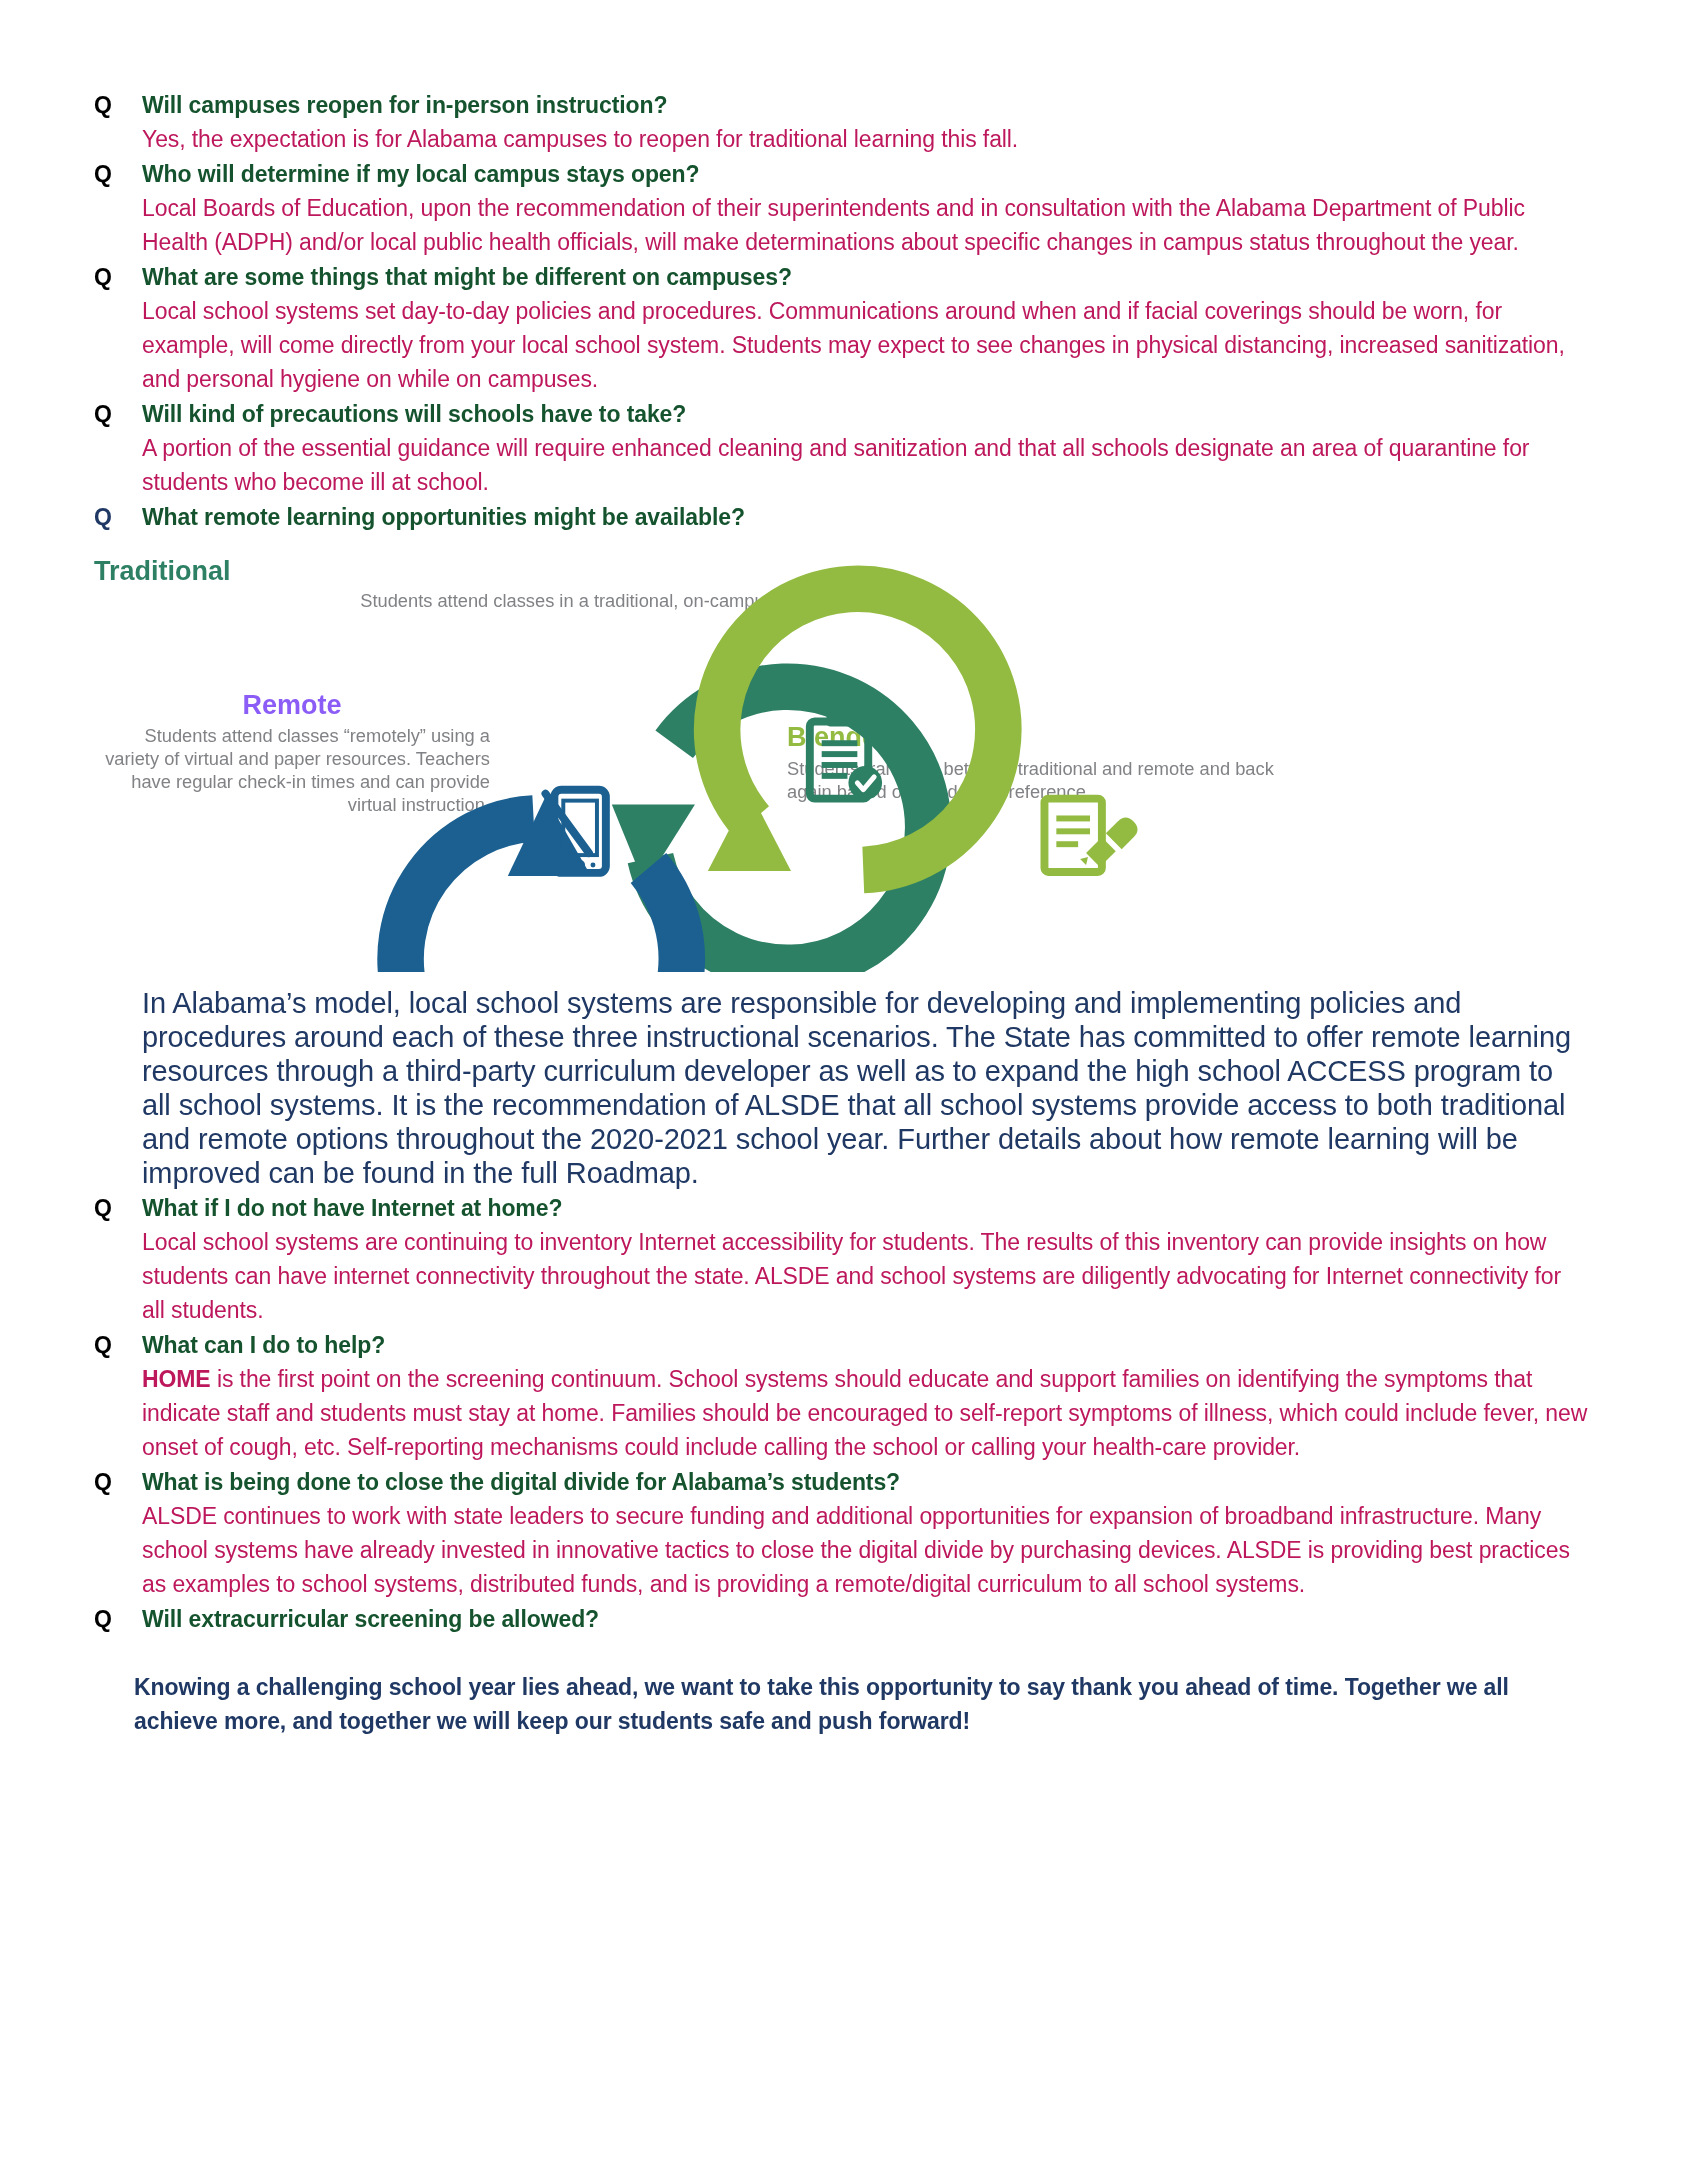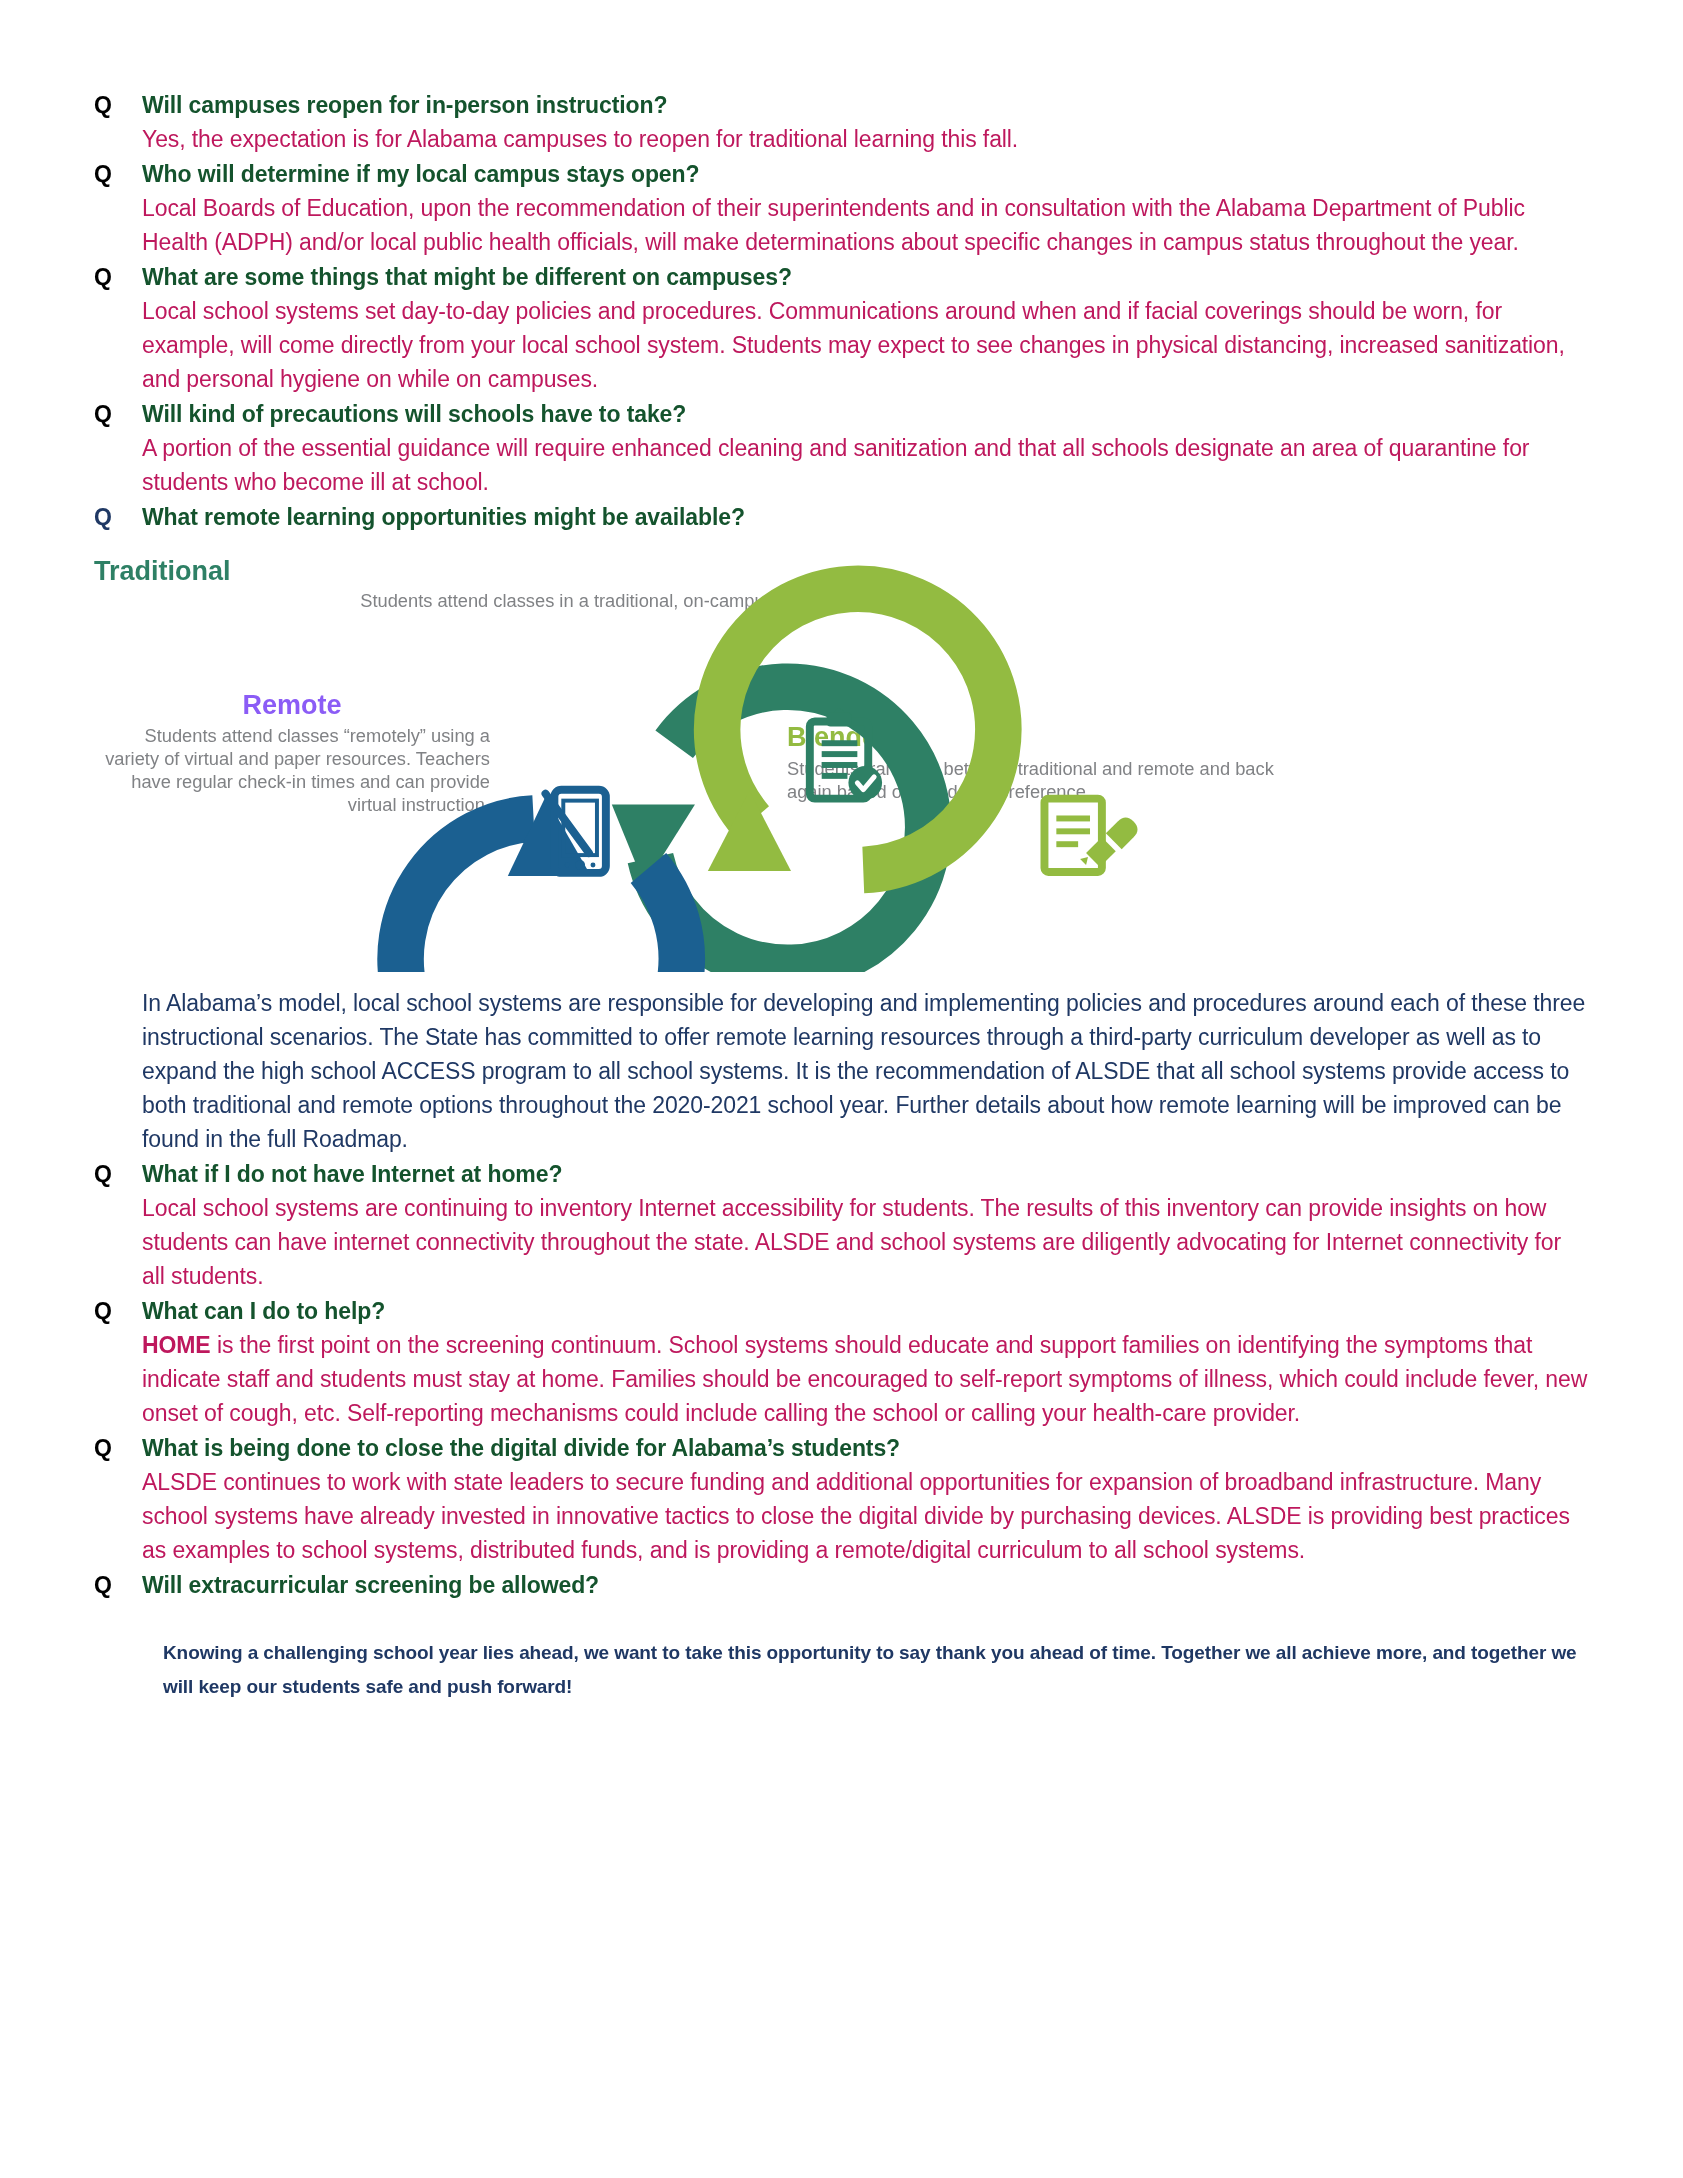--- a/index.html
+++ b/index.html
@@ -54,29 +54,29 @@
   .answer {
     margin-left: 48px;
     font-size: 23px;
     line-height: 34px;
     color: #be185d;
     letter-spacing: -0.1px;
   }
   .answer b { font-weight: bold; }
   .body-para {
     margin-left: 48px;
-    font-size: 23px;
+    font-size: 29px;
     line-height: 34px;
     color: #1f3864;
     letter-spacing: -0.1px;
   }
   .closing {
-    margin-left: 69px;
+    margin-left: 40px;
     margin-top: 34px;
-    font-size: 19px;
+    font-size: 23px;
     line-height: 34px;
     color: #1f3864;
     font-weight: bold;
     letter-spacing: -0.1px;
   }
 
   
   .diagram {
     position: relative;
     width: 1495px;

